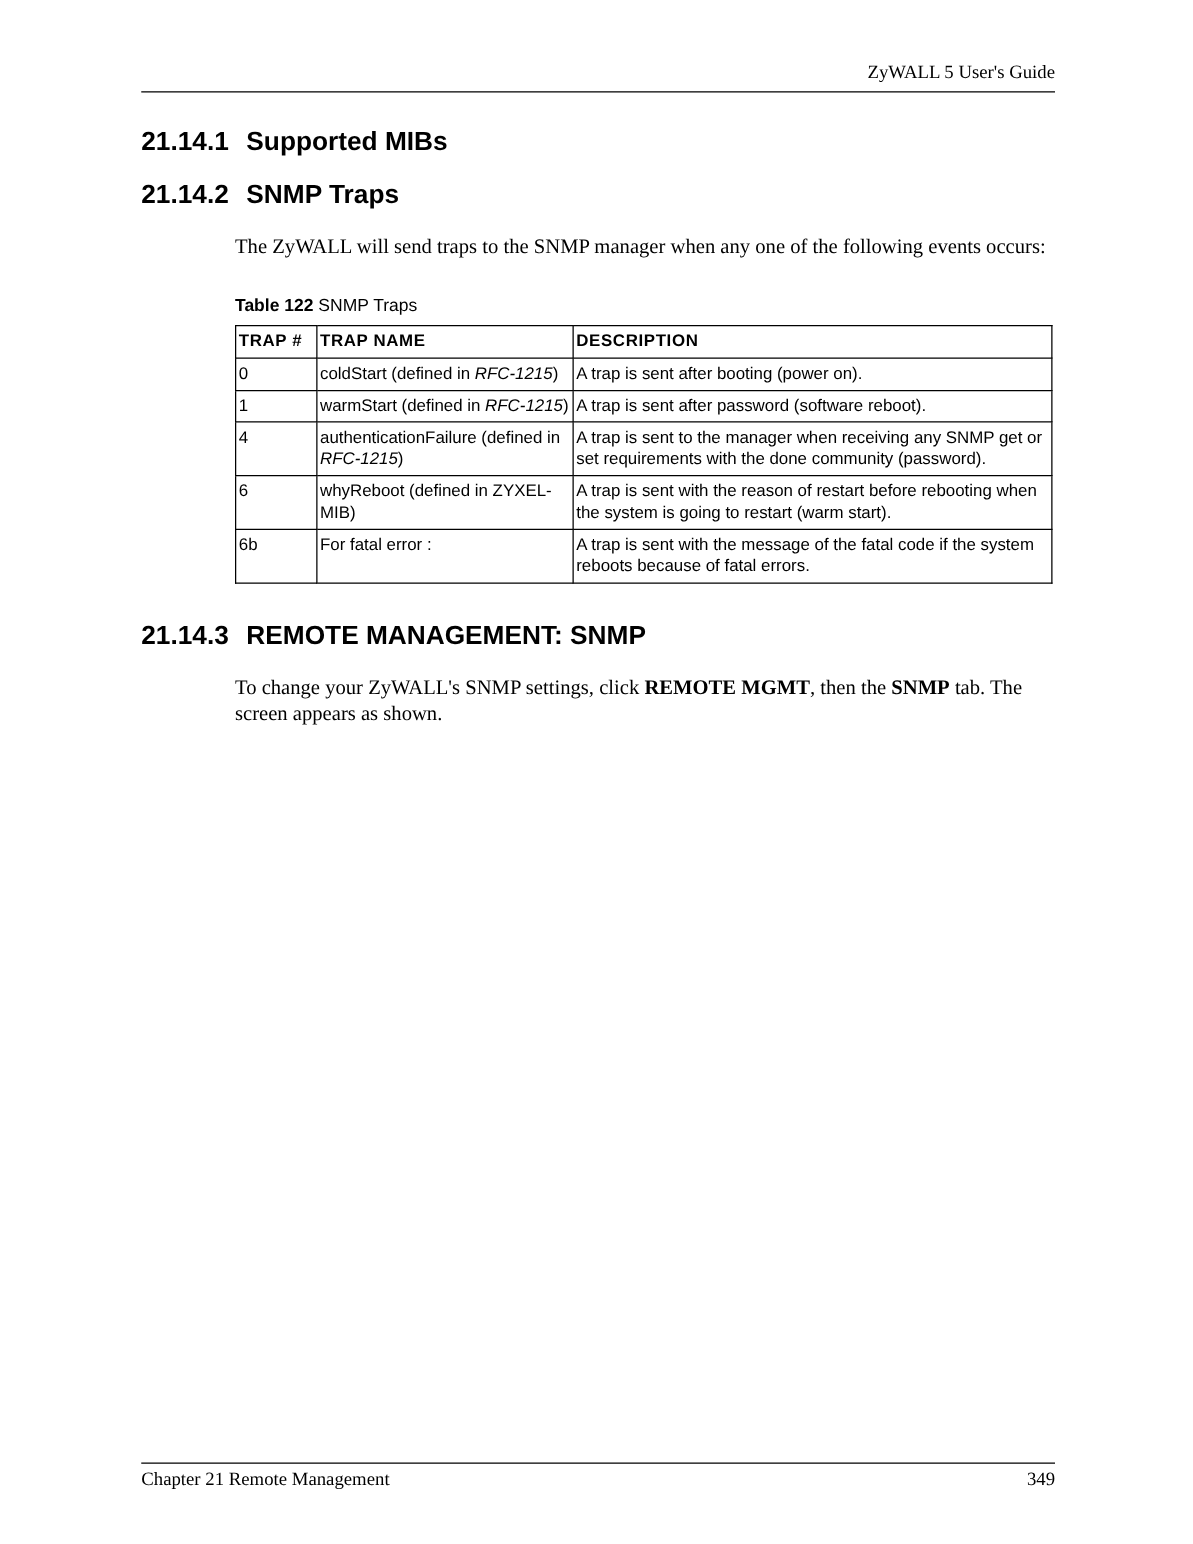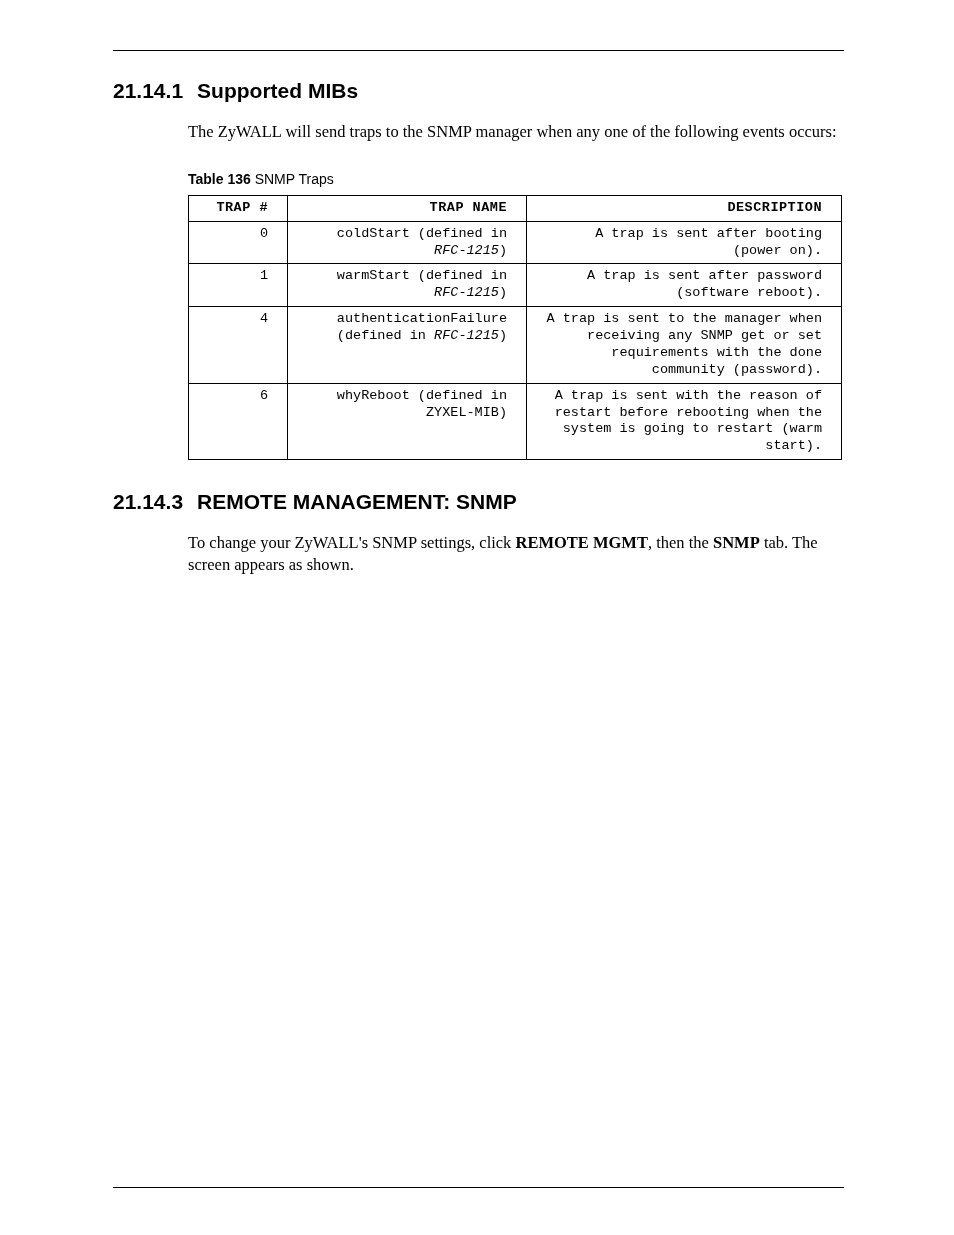--- a/index.html
+++ b/index.html
@@ -48,25 +48,24 @@
   .table-caption .bold { font-weight: bold; }
   table.snmp {
     border-collapse: collapse;
     margin: 0 0 30px 75px;
     width: 654px;
     font-family: Arial, Helvetica, sans-serif;
     font-size: 13.5px;
   }
   table.snmp th, table.snmp td {
     border: 1px solid #000;
-    padding: 4px 19px;
+    padding: 4px 2px;
     vertical-align: top;
-    text-align: right;
+    text-align: left;
     line-height: 1.25;
-    font-family: Liberation Mono, monospace;
   }
   table.snmp th {
     font-weight: bold;
     font-variant: small-caps;
     letter-spacing: 0.5px;
   }
   table.snmp th.c1, table.snmp td.c1 { width: 60px; }
   table.snmp th.c2, table.snmp td.c2 { width: 200px; }
   .italic { font-style: italic; margin-top: 17px; }
   .footer {
@@ -84,30 +83,34 @@
   .footer-row {
     display: flex;
     justify-content: space-between;
   }
   .body-text .b { font-weight: bold; font-family: "Times New Roman", Times, serif; }
 </style>
 </head>
 <body>
 
 <div class="page">
+  <div class="header-right">ZyWALL 5 User's Guide</div>
   <hr class="hr-top">
 
   <h2 class="section">
     <span class="num">21.14.1</span><span>Supported MIBs</span>
   </h2>
 
+  <h2 class="section">
+    <span class="num">21.14.2</span><span>SNMP Traps</span>
+  </h2>
   <p class="body-text">The ZyWALL will send traps to the SNMP manager when any one of the following events occurs:</p>
 
   <div class="table-caption">
-    <span class="bold">Table 136</span><span>   SNMP Traps</span>
+    <span class="bold">Table 122</span><span>   SNMP Traps</span>
   </div>
 
   <table class="snmp">
     <thead>
       <tr>
         <th class="c1">TRAP #</th>
         <th class="c2">TRAP NAME</th>
         <th>DESCRIPTION</th>
       </tr>
     </thead>
@@ -125,26 +128,35 @@
       <tr>
         <td class="c1">4</td>
         <td class="c2"><span>authenticationFailure (defined in </span><span class="italic">RFC-1215</span><span>)</span></td>
         <td>A trap is sent to the manager when receiving any SNMP get or set requirements with the done community (password).</td>
       </tr>
       <tr>
         <td class="c1">6</td>
         <td class="c2"><span>whyReboot (defined in ZYXEL-MIB)</span><span class="italic"></span><span></span></td>
         <td>A trap is sent with the reason of restart before rebooting when the system is going to restart (warm start).</td>
       </tr>
+      <tr>
+        <td class="c1">6b</td>
+        <td class="c2"><span>For fatal error :</span><span class="italic"></span><span></span></td>
+        <td>A trap is sent with the message of the fatal code if the system reboots because of fatal errors.</td>
+      </tr>
     </tbody>
   </table>
 
   <h2 class="section">
     <span class="num">21.14.3</span><span>REMOTE MANAGEMENT: SNMP</span>
   </h2>
   <p class="body-text">
     <span>To change your ZyWALL's SNMP settings, click </span><span class="b">REMOTE MGMT</span><span>, then the </span><span class="b">SNMP</span><span> tab. The screen appears as shown.</span>
   </p>
 </div>
 
 <div class="footer">
   <hr class="hr-bot">
+  <div class="footer-row">
+    <span>Chapter 21 Remote Management</span>
+    <span>349</span>
+  </div>
 </div>
 
 </body></html>

